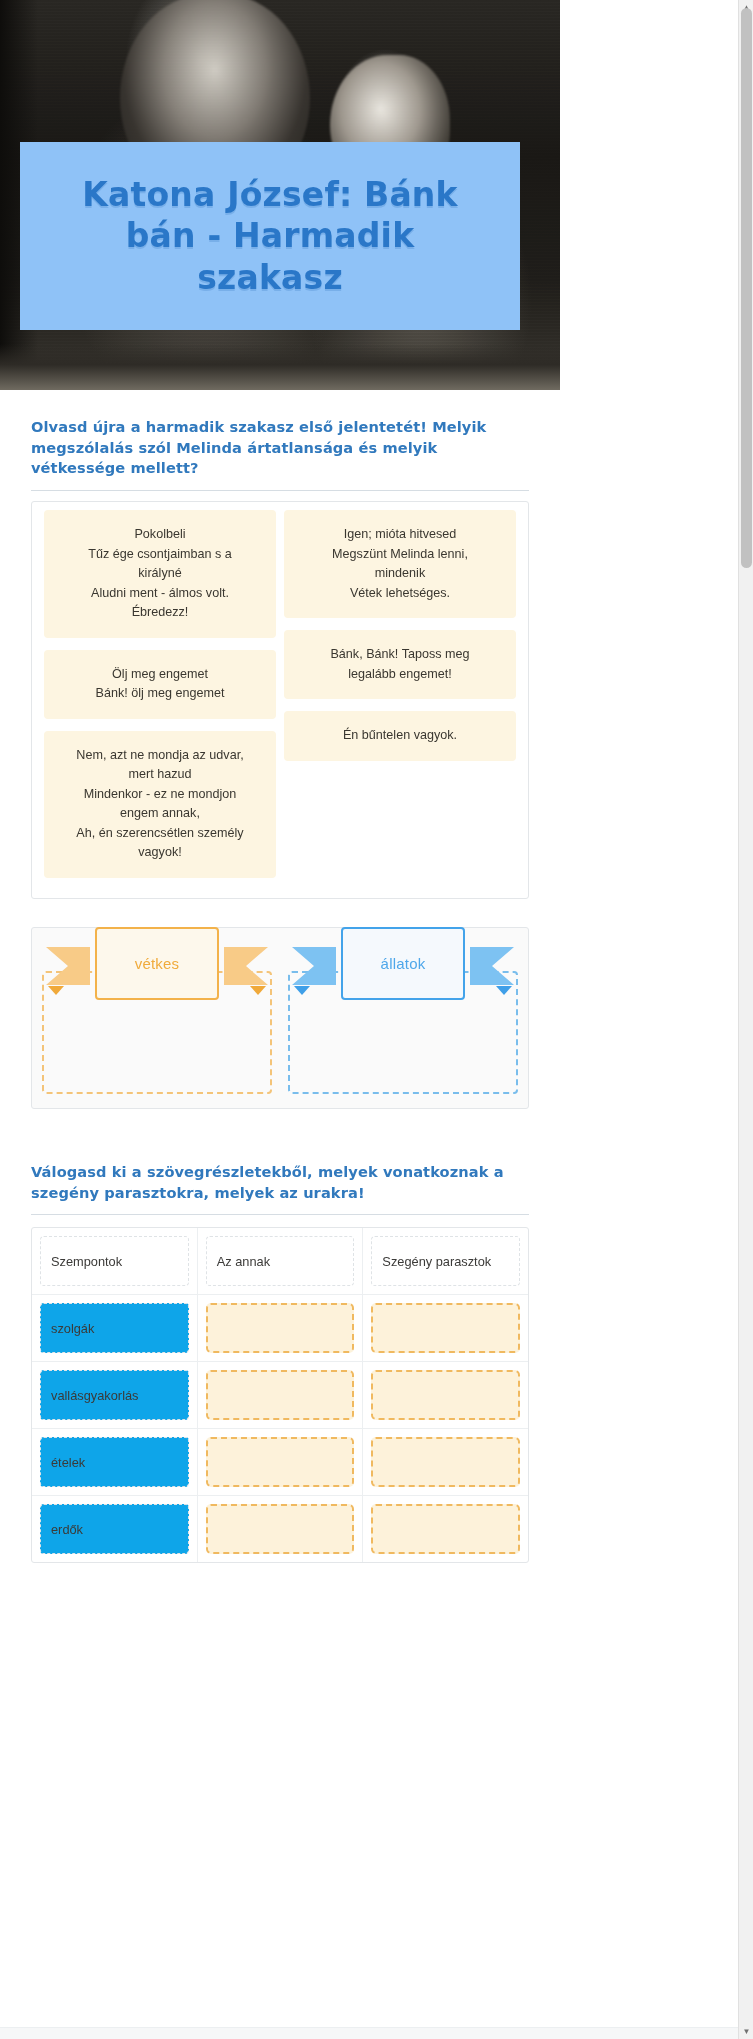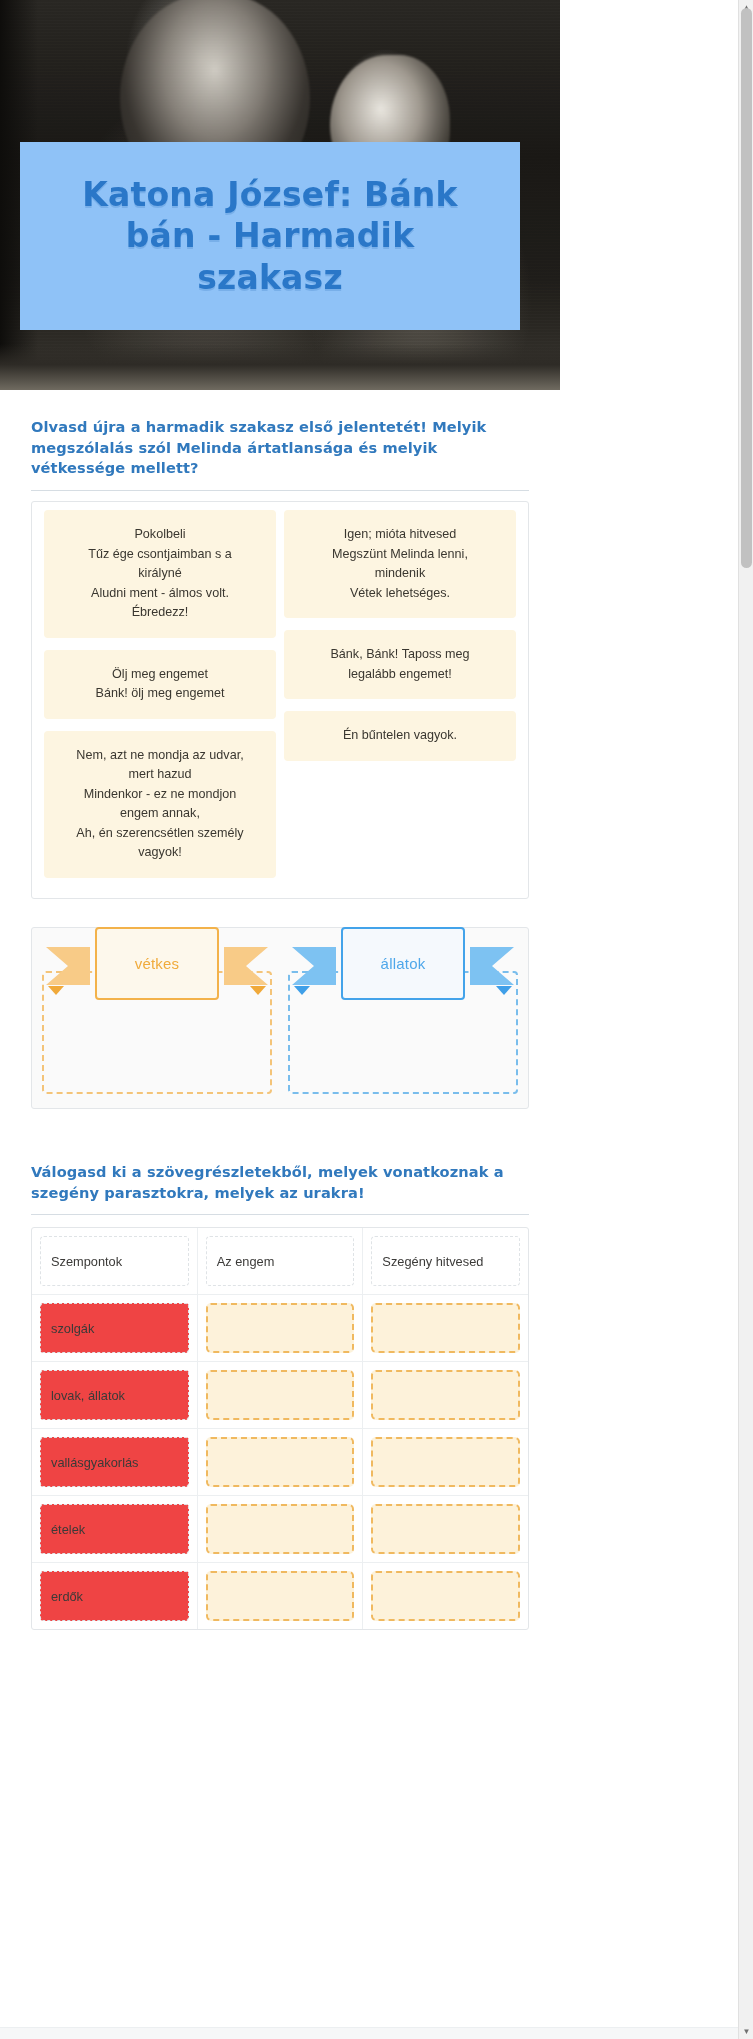--- a/index.html
+++ b/index.html
@@ -262,21 +262,21 @@
     display: flex;
     align-items: center;
     padding: 6px 10px;
     font-size: 12.8px;
     color: #3b3a38;
   }
   .label-box {
     flex: 1;
     border: 1px dashed #dfe3e6;
     border-radius: 4px;
-    background: #ef4444;
+    background: #0ea5e9;
     min-height: 50px;
     display: flex;
     align-items: center;
     padding: 6px 10px;
     font-size: 12.8px;
     color: #3b3a38;
   }
   .drop-box {
     flex: 1;
     border: 2px dashed #f0b95f;
@@ -406,50 +406,39 @@
       <div class="q-rule"></div>
     </div>
 
     <div class="tablewrap">
 
       <div class="trow">
         <div class="tcell">
           <div class="hdr-box hdr-center">Szempontok</div>
         </div>
         <div class="tcell">
-          <div class="hdr-box hdr-center">Az engem</div>
-        </div>
-        <div class="tcell">
-          <div class="hdr-box hdr-center">Szegény hitvesed</div>
+          <div class="hdr-box hdr-center">Az annak</div>
+        </div>
+        <div class="tcell">
+          <div class="hdr-box hdr-center">Szegény parasztok</div>
         </div>
       </div>
 
       <div class="trow">
         <div class="tcell">
           <div class="label-box">szolgák</div>
         </div>
         <div class="tcell">
           <div class="drop-box"></div>
         </div>
         <div class="tcell">
           <div class="drop-box"></div>
         </div>
       </div>
 
-      <div class="trow">
-        <div class="tcell">
-          <div class="label-box">lovak, állatok</div>
-        </div>
-        <div class="tcell">
-          <div class="drop-box"></div>
-        </div>
-        <div class="tcell">
-          <div class="drop-box"></div>
-        </div>
-      </div>
 
       <div class="trow">
         <div class="tcell">
           <div class="label-box">vallásgyakorlás</div>
         </div>
         <div class="tcell">
           <div class="drop-box"></div>
         </div>
         <div class="tcell">
           <div class="drop-box"></div>

